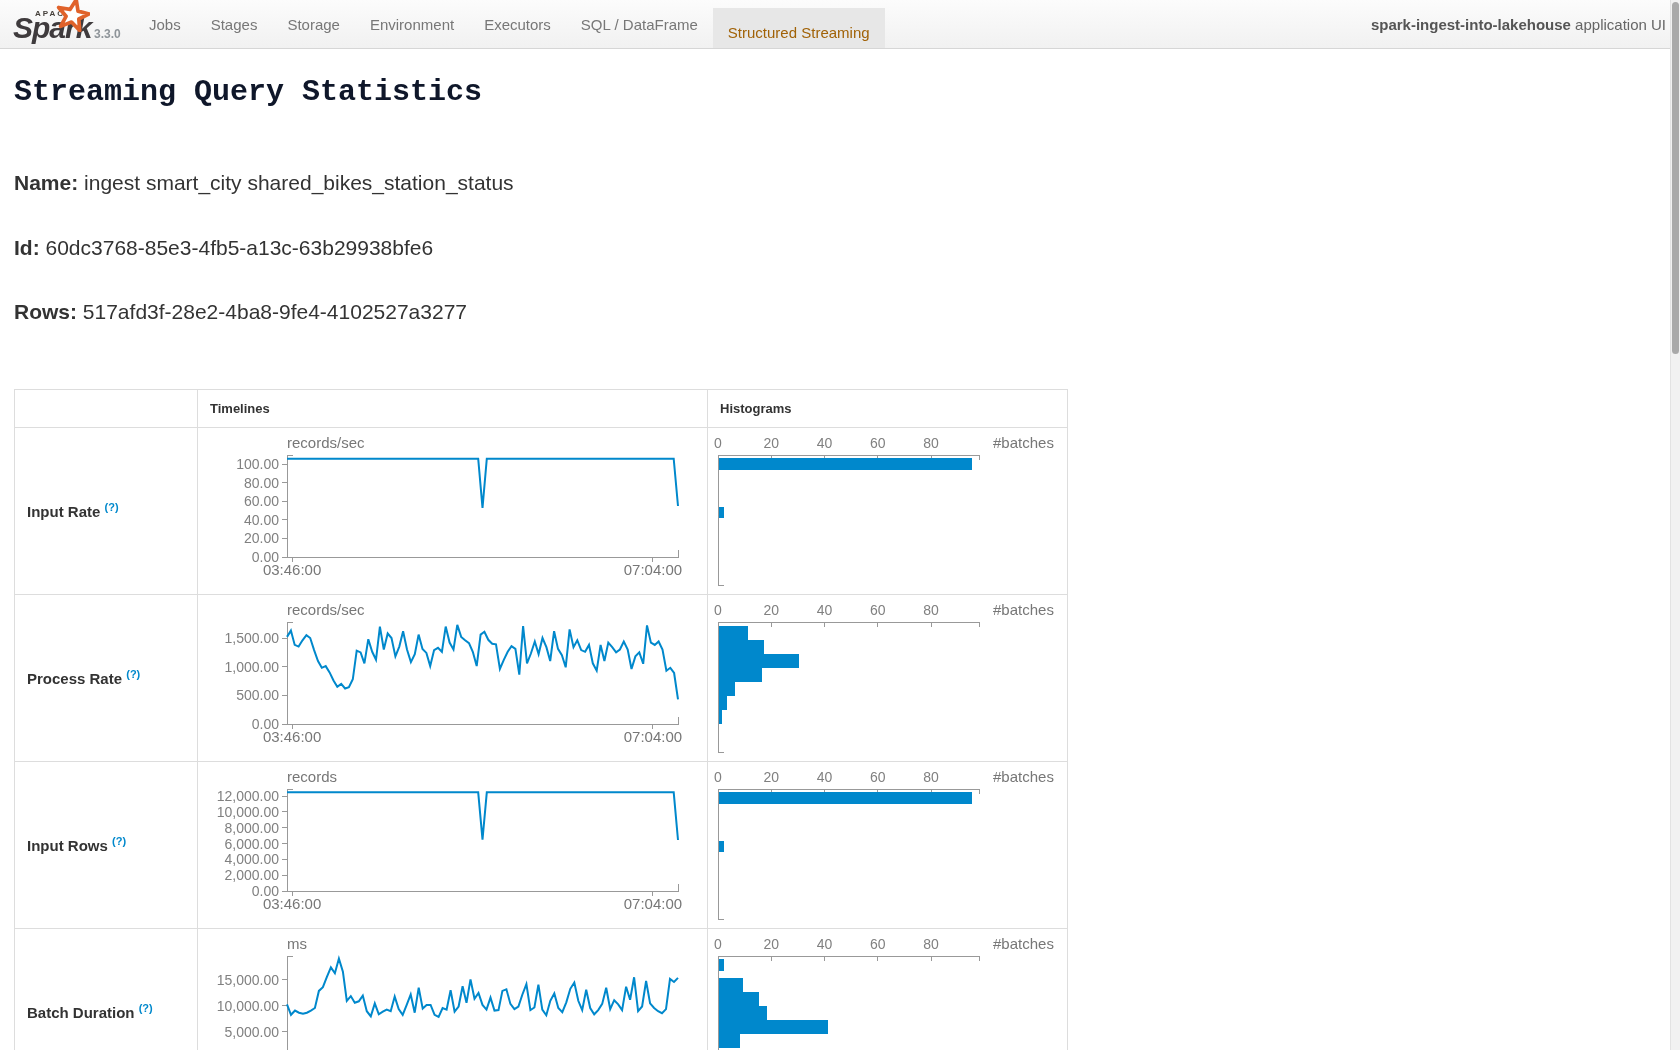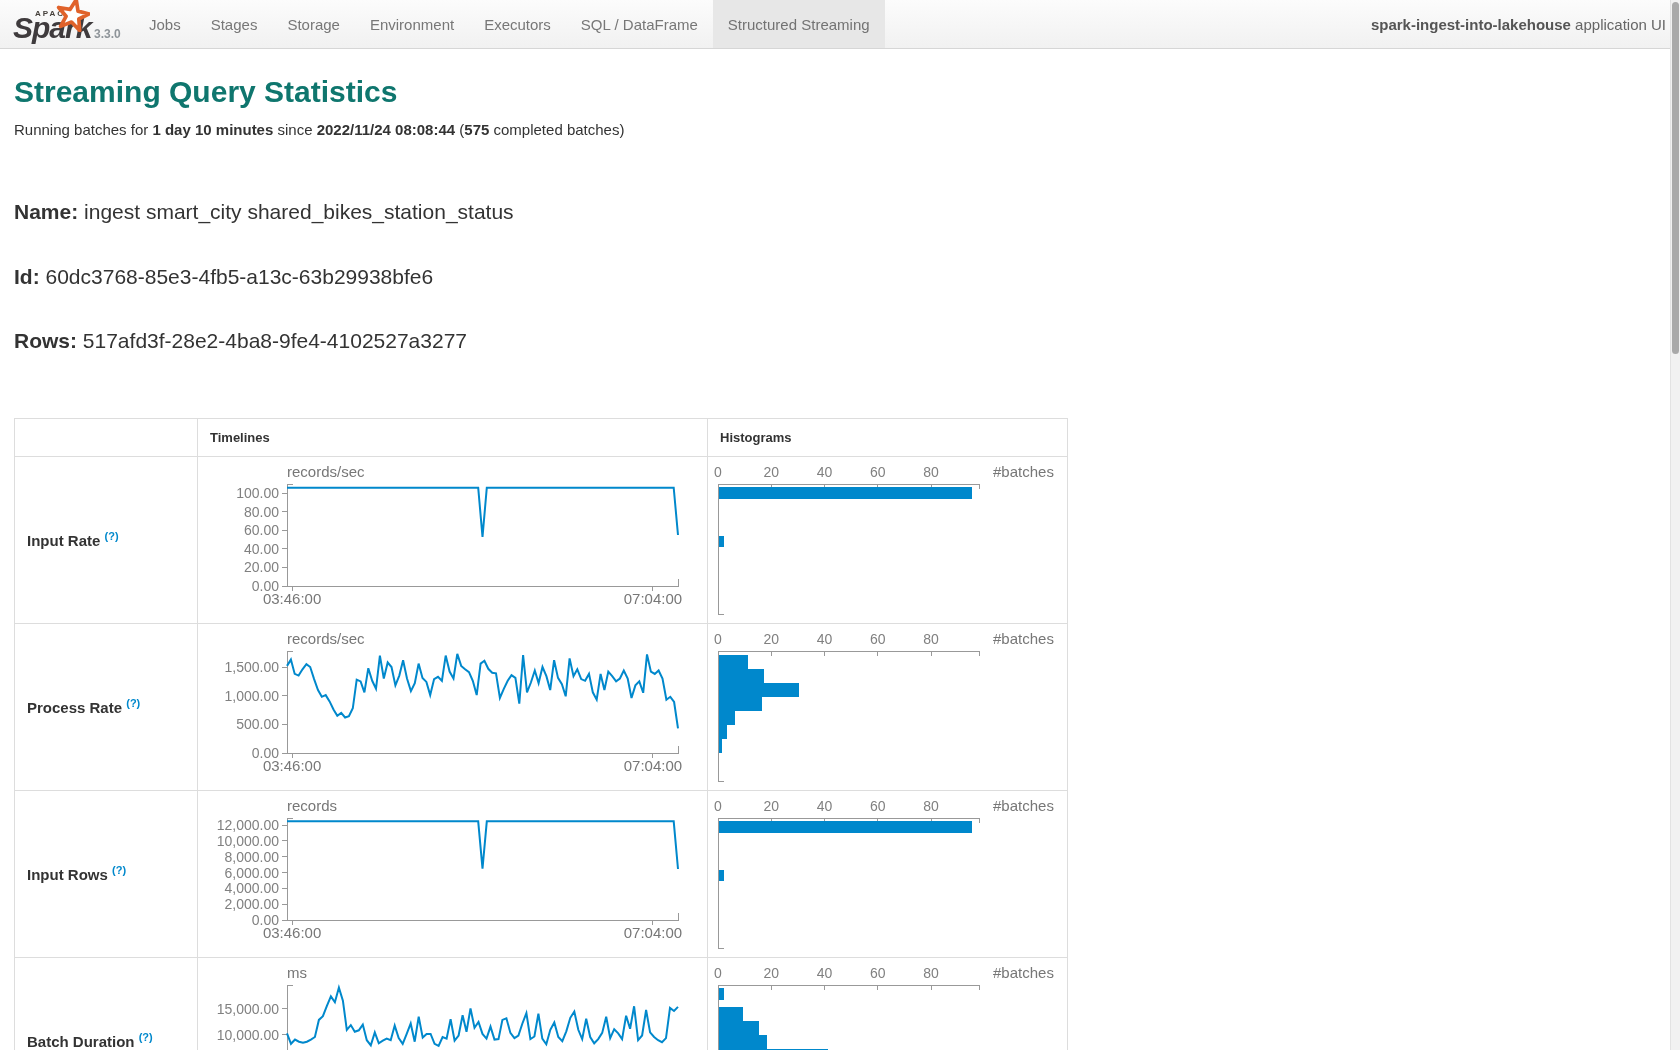--- a/index.html
+++ b/index.html
@@ -13,26 +13,26 @@
     height:49px; background:linear-gradient(#fcfcfc,#f1f1f1);
     border-bottom:1px solid #d6d6d6; display:flex; align-items:stretch; position:relative;
   }
   .logo { width:134px; position:relative; flex:0 0 auto; }
   .logo .apache { position:absolute; left:35px; top:9px; font-size:8px; font-weight:bold; letter-spacing:2px; color:#45403b; }
   .logo .spark  { position:absolute; left:13px; top:11px; font-size:30px; font-weight:bold; color:#3f3b3d; letter-spacing:-1px;font-style:italic; }
   .logo .star   { position:absolute; left:56px; top:-2px; }
   .logo .version{ position:absolute; left:94px; top:27px; font-size:12px; font-weight:bold; color:#8e9499; }
   .tabs { display:flex; list-style:none; margin:0; padding:0; }
   .tab  { padding:15px 15px; font-size:15px; line-height:19px; color:#777; cursor:pointer; white-space:nowrap; }
-  .tab.active { background:#e7e7e7; color:#737373; }
+  .tab.active { background:#e7e7e7; color:#a16207;margin-top:8px; }
   .app-title { position:absolute; right:14px; top:0; line-height:49px; font-size:15px; color:#666; }
   .app-title b { color:#555; }
   
   .content { padding-left:14px; }
-  .page-title { margin:26px 0 0; font-size:30px; font-weight:bold; color:#0f766e; }
+  .page-title { margin:26px 0 0; font-size:30px; font-weight:bold; color:#0f172a;font-family:Liberation Mono, monospace; }
   .running { margin:12px 0 0; font-size:15px; white-space:pre-wrap; }
   .meta { margin-top:20px; font-size:21px; line-height:21.5px; white-space:pre-wrap; }
   
   .stats-table { border-collapse:collapse; margin-top:23px; table-layout:fixed; }
   .stats-table th, .stats-table td { border:1px solid #ddd; padding:0; }
   .stats-table th { text-align:left; font-size:13px; font-weight:bold; padding:11px 12px; color:#333; }
   .rowlabel { vertical-align:middle; padding-left:12px !important; font-weight:bold; font-size:15px; color:#333; }
   sup.help { color:#0088cc; font-weight:bold; font-size:11px; cursor:pointer; }
   .chart-cell { vertical-align:top;text-align:right; }
   svg { display:block; }
@@ -64,21 +64,20 @@
     <div class="tab">Executors</div>
     <div class="tab">SQL / DataFrame</div>
     <div class="tab active">Structured Streaming</div>
   </div>
   <div class="app-title"><b>spark-ingest-into-lakehouse</b><span style="white-space:pre"> application UI</span></div>
 </div>
 
 <div class="content">
   <h2 class="page-title">Streaming Query Statistics</h2>
 
-  <p class="running"><span>Running batches for </span><b>1 day 10 minutes</b><span> since </span><b>2022/11/24 08:08:44</b><span> (</span><b>575</b><span> completed batches)</span></p>
 
   <div class="meta">
     <div><b>Name:</b><span> ingest smart_city shared_bikes_station_status</span></div>
     <div><b>Id:</b><span> 60dc3768-85e3-4fb5-a13c-63b29938bfe6</span></div>
     <div><b>Rows:</b><span> 517afd3f-28e2-4ba8-9fe4-4102527a3277</span></div>
   </div>
 
   <table class="stats-table">
     <colgroup>
         <col style="width:183px">

